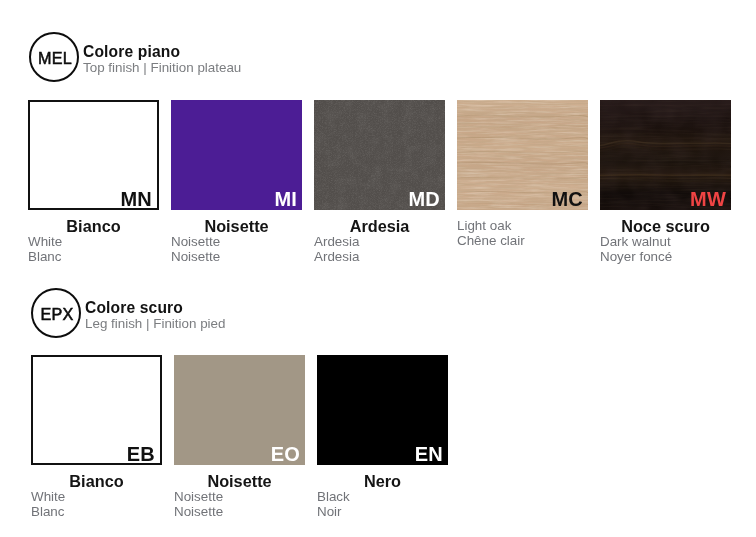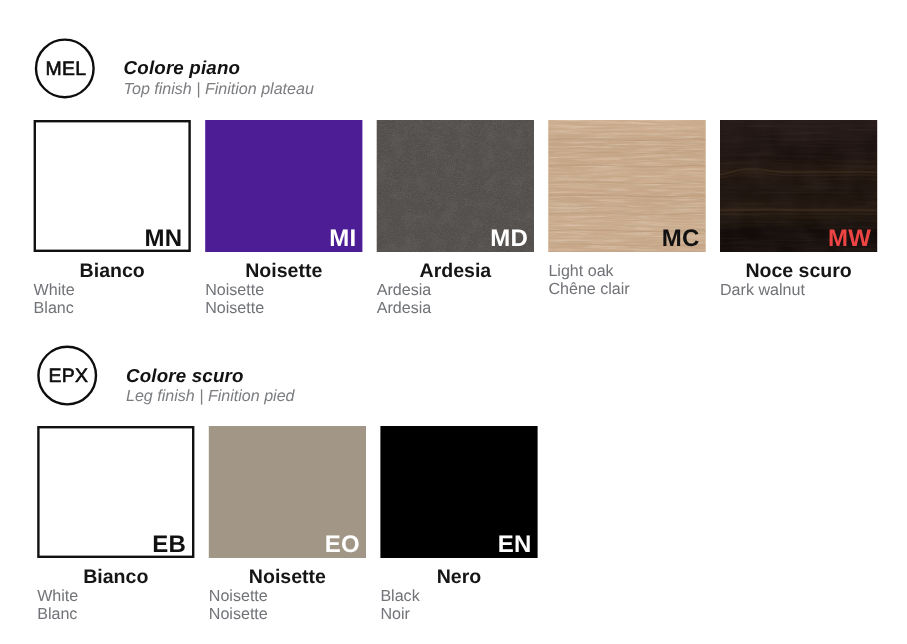--- a/index.html
+++ b/index.html
@@ -2,28 +2,28 @@
 <html><head>
 <meta charset="utf-8">
 <style>
   html,body{margin:0;padding:0;}
   body{width:756px;height:537px;background:#ffffff;
        font-family:"Liberation Sans",sans-serif;
        -webkit-font-smoothing:antialiased;overflow:hidden;}
   .page{position:relative;width:756px;height:537px;}
 
   
-  .sec-head{position:absolute;display:flex;align-items:flex-end;}
+  .sec-head{position:absolute;display:flex;align-items:flex-start;}
   .badge{width:50px;height:50px;border:2.4px solid #0d0d0d;border-radius:50%;
          display:flex;align-items:center;justify-content:center;
          font-size:16.2px;font-weight:400;color:#0d0d0d;letter-spacing:.25px;
          box-sizing:border-box;
          -webkit-text-stroke:0.52px #0d0d0d;}
   .badge span{transform:translate(1px,0.5px);}
-  .head-txt{margin-left:24px;margin-top:12px;font-style:italic;}
+  .head-txt{margin-left:4px;margin-top:12px;}
   .head-title{font-size:15.6px;font-weight:700;color:#121212;line-height:16px;
               letter-spacing:.15px;}
   .head-sub{font-size:13.4px;font-weight:400;color:#7b7d80;line-height:16px;}
 
   
   .row{position:absolute;}
   .cell{position:absolute;width:131px;}
   .sw{position:relative;width:131px;height:110px;box-sizing:border-box;
       overflow:hidden;}
   .sw .code{position:absolute;right:5px;bottom:1px;font-size:20px;
@@ -198,20 +198,21 @@
             <path d="M0 60.5 C18 60.2 38 60 58 60.4 S96 60.9 116 60.5 S128 60.4 131 60.8" stroke="#35271c" stroke-width="0.9" opacity="0.16"></path>
             <path d="M0 66.5 C18 66.3 38 66.1 58 66.5 S96 66.9 116 66.6 S128 66.5 131 66.9" stroke="#302318" stroke-width="0.8" opacity="0.14"></path>
             <path d="M0 98.5 C18 98.3 38 98.1 58 98.5 S96 98.9 116 98.6 S128 98.5 131 98.9" stroke="#281d14" stroke-width="0.9" opacity="0.14"></path>
           </g>
         </svg>
         <span class="code light" style="color: #ef4444;">MW</span>
       </div>
       <div class="names">
         <div class="n1">Noce scuro</div>
         <div class="n2">Dark walnut</div>
+        <div class="n3">Noyer foncé</div>
       </div>
     </div>
   </div>
 
   <div class="sec-head" style="left:31px;top:288px;">
     <div class="badge">
       <span>EPX</span>
     </div>
     <div class="head-txt">
       <div class="head-title">Colore scuro</div>

